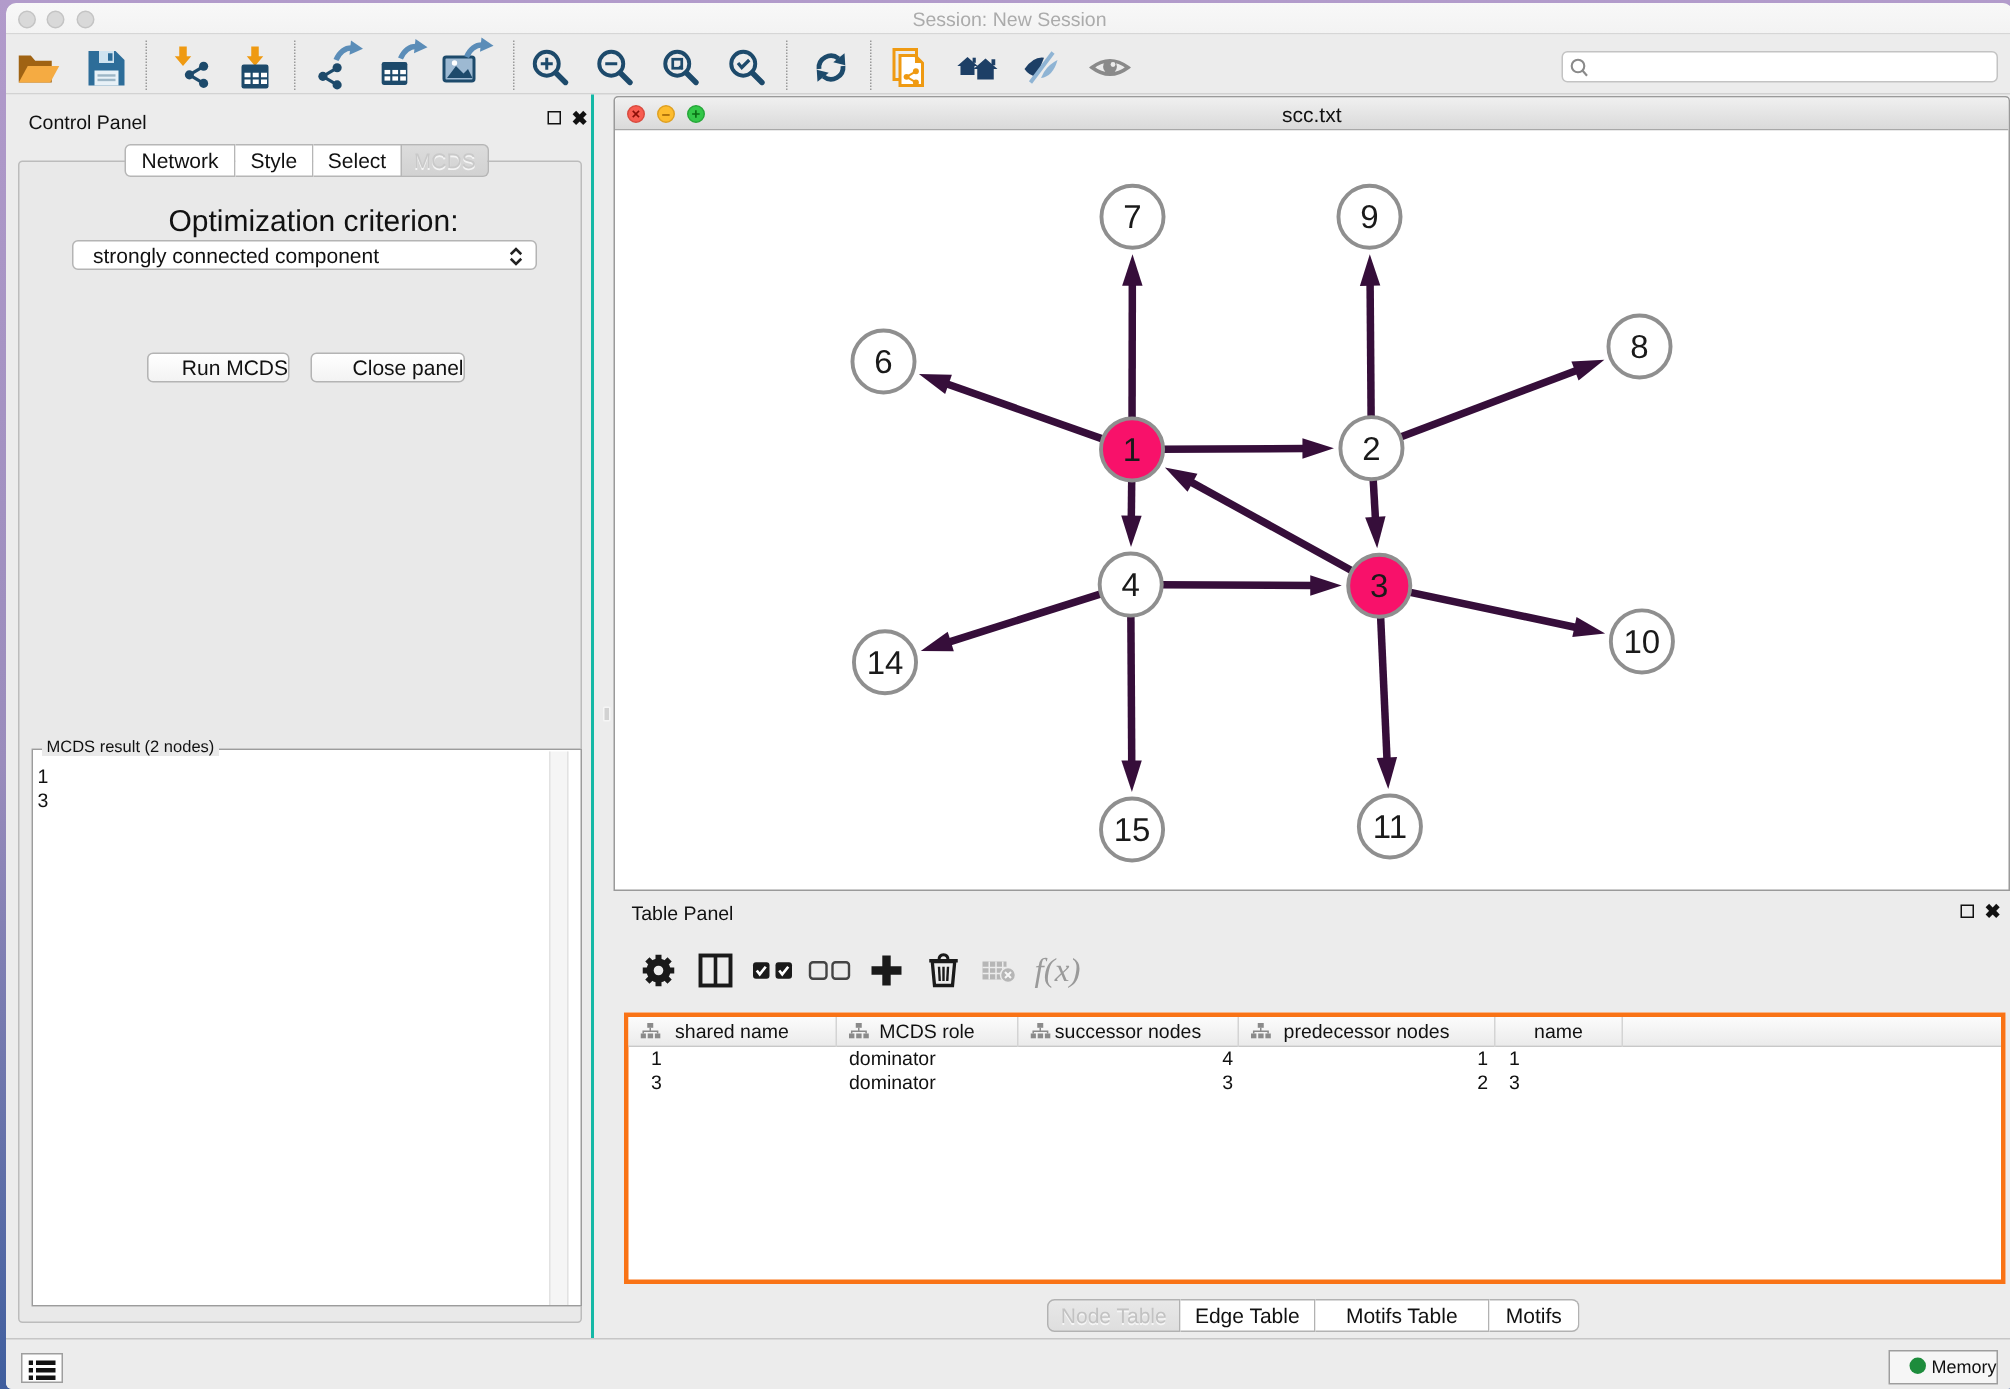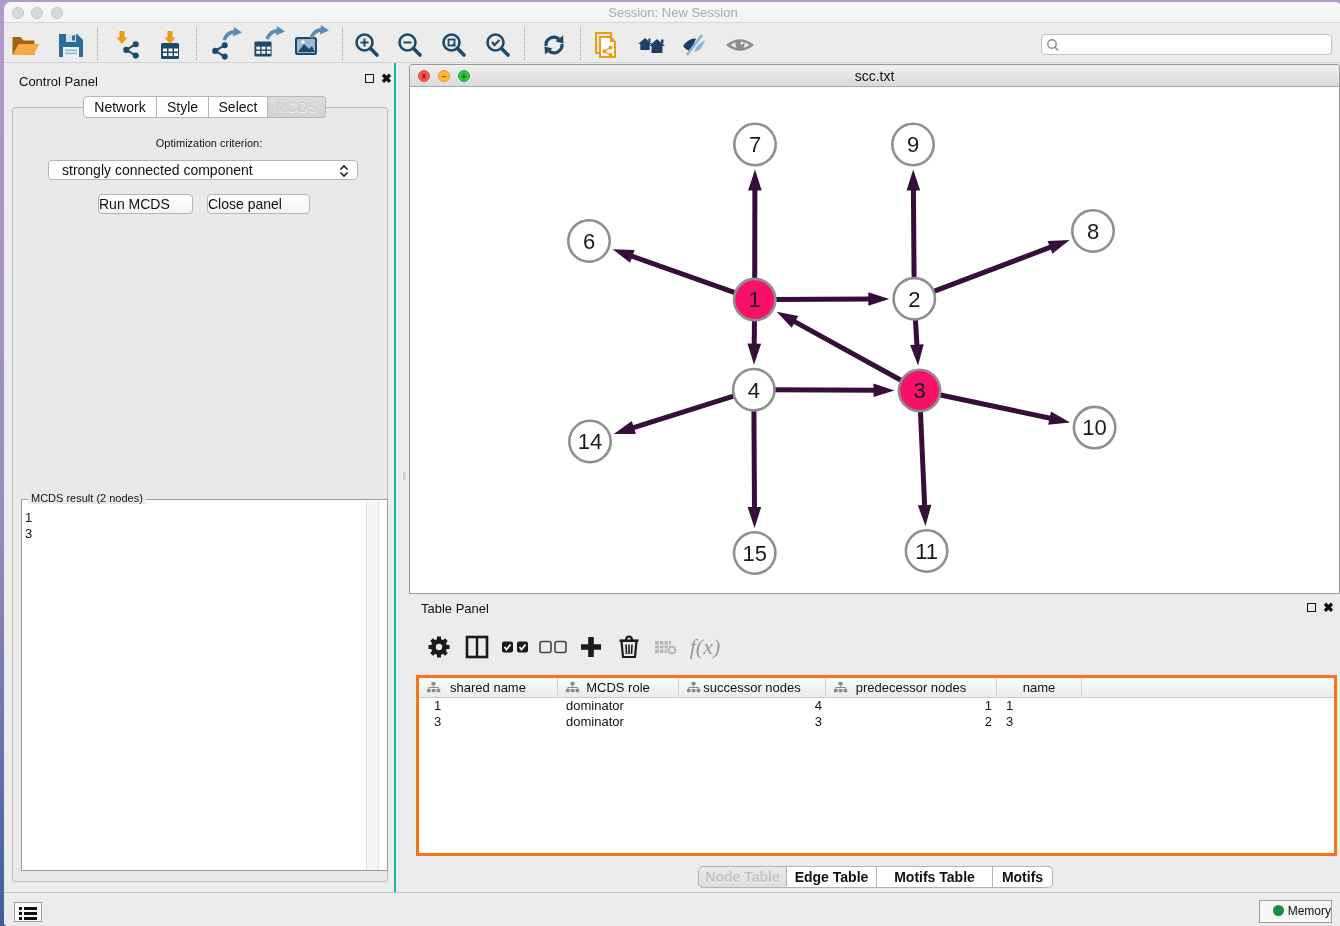--- a/index.html
+++ b/index.html
@@ -18,39 +18,39 @@
 #cpanel{position:absolute;left:0;top:61px;width:392px;height:829px;background:#ececec;border-right:2px solid #14b8a6;}
 .paneltitle{font-size:13px;color:#111;}
 .floatbox{position:absolute;width:9px;height:9px;border:1.5px solid #111}
 .closex{position:absolute;font-size:13px;font-weight:bold;color:#111;line-height:12px}
 #cpinner{position:absolute;left:8px;top:44px;width:376px;height:775px;background:#e9e9e9;border:1px solid #bcbcbc;border-radius:3px;}
 .tabs{position:absolute;display:flex;}
 .tab{font-size:14px;color:#111;background:#fff;border:1px solid #b6b6b6;border-left:none;padding:2px 0;text-align:center;height:22px;line-height:17px}
 .tab.first{border-left:1px solid #b6b6b6;border-radius:4px 0 0 4px}
 .tab.sel{background:linear-gradient(#dcdcdc,#d2d2d2);color:#c9c9c9;text-shadow:0 1px 0 #f4f4f4;border-radius:0 4px 4px 0}
 
-.mbtn{position:absolute;background:linear-gradient(#ffffff,#f3f3f3);border:1px solid #b4b4b4;border-radius:4px;font-size:14px;color:#111;text-align:left;}
+.mbtn{position:absolute;background:linear-gradient(#ffffff,#f3f3f3);border:1px solid #b4b4b4;border-radius:4px;font-size:14px;color:#111;text-align:right;margin-top:41px;}
 #dropdown{position:absolute;left:44px;top:97px;width:310px;height:20px;background:#fff;border:1px solid #b4b4b4;border-radius:4px;font-size:14px;color:#111;line-height:18px;padding-left:13px}
 
 #mcdsgroup{position:absolute;left:17px;top:436px;width:367px;height:372px;border:1px solid #9c9c9c;background:#fff}
 #mcdslabel{position:absolute;left:6px;top:-8px;background:#e9e9e9;padding:0 3px;font-size:11px;color:#111}
 #mcdstrack{position:absolute;right:8px;top:1px;width:13px;height:369px;background:#f5f5f5;border-left:1px solid #e2e2e2;border-right:1px solid #e2e2e2}
 
 #netwin{position:absolute;left:405px;top:62px;width:931px;height:530px;background:#fff;border:1px solid #9a9a9a;border-radius:3px 3px 0 0;}
 #nettitle{position:absolute;left:0;top:0;width:100%;height:22px;background:linear-gradient(#f0f0f0,#dadada);border-bottom:1px solid #a8a8a8;border-radius:3px 3px 0 0}
 .light{position:absolute;top:5px;width:12px;height:12px;border-radius:50%;text-align:center;font-size:10px;font-weight:bold;line-height:12px}
 
 #tpanel{position:absolute;left:405px;top:596px;width:935px;height:294px;background:#ececec;}
 #tablebox{position:absolute;left:7px;top:77px;width:921px;height:181px;background:#fff;border:3px solid #f97316}
 #thead{position:absolute;left:0;top:0;width:100%;height:20px;background:linear-gradient(#fcfcfc,#ebebeb);border-bottom:1px solid #c8c8c8;}
 .hcell{position:absolute;top:0;height:20px;border-right:1px solid #d4d4d4;font-size:13px;color:#111;text-align:center;line-height:20px}
 .hic{position:absolute;left:8px;top:4px}
 .trow{position:absolute;font-size:13px;color:#111;height:16px;line-height:16px}
 
-.btab{font-size:14px;font-weight:bold;color:#111;background:#fff;border:1px solid #b2b2b2;border-left:none;height:22px;line-height:20px;text-align:center}
+.btab{font-size:14px;font-weight:normal;color:#111;background:#fff;border:1px solid #b2b2b2;border-left:none;height:22px;line-height:20px;text-align:center}
 
 #statusbar{position:absolute;left:0;top:890px;width:1338px;height:34px;background:#ececec;border-top:1px solid #c6c6c6}
 #memwrap{position:absolute;left:1255px;top:7px;width:73px;height:23px;border:1px solid #9e9e9e;background:#f6f6f6;font-size:12px;color:#111;line-height:21px;text-align:right}
 #listbtn{position:absolute;left:10px;top:9px;width:28px;height:20px;border:1px solid #9e9e9e;background:#fdfdfd}
 #graphwrap svg{display:block}
 </style></head>
 <body>
 <div id="app">
 
   <div id="titlebar">
@@ -215,21 +215,21 @@
     <div class="paneltitle abs" style="left:15px;top:11px">Control Panel</div>
     <div class="floatbox" style="left:361px;top:11px"></div>
     <div class="closex" style="left:377px;top:10px">✖</div>
     <div id="cpinner"></div>
     <div class="tabs" style="left:79px;top:33px">
       <div class="tab first" style="width:74px">Network</div>
       <div class="tab" style="width:52px">Style</div>
       <div class="tab" style="width:59px">Select</div>
       <div class="tab sel" style="width:58px">MCDS</div>
     </div>
-    <div class="abs" style="left:9px;top:74px;width:392px;text-align:center;font-size:11px;color:#111">Optimization criterion:</div>
+    <div class="abs" style="left:9px;top:74px;width:392px;text-align:center;font-size:20px;color:#111">Optimization criterion:</div>
     <div id="dropdown">strongly connected component
       <svg class="abs" style="right:7px;top:3px" width="12" height="14">
           <path d="M2.5 5.5 L6 2 L9.5 5.5" fill="none" stroke="#222" stroke-width="1.7"></path>
           <path d="M2.5 8.5 L6 12 L9.5 8.5" fill="none" stroke="#222" stroke-width="1.7"></path>
         </svg>
     </div>
     <div class="mbtn" style="left:94px;top:131px;width:95px;height:20px;line-height:18px">Run MCDS</div>
     <div class="mbtn" style="left:203px;top:131px;width:103px;height:20px;line-height:18px">Close panel</div>
     <div id="mcdsgroup">
       <div id="mcdslabel">MCDS result (2 nodes)</div>

